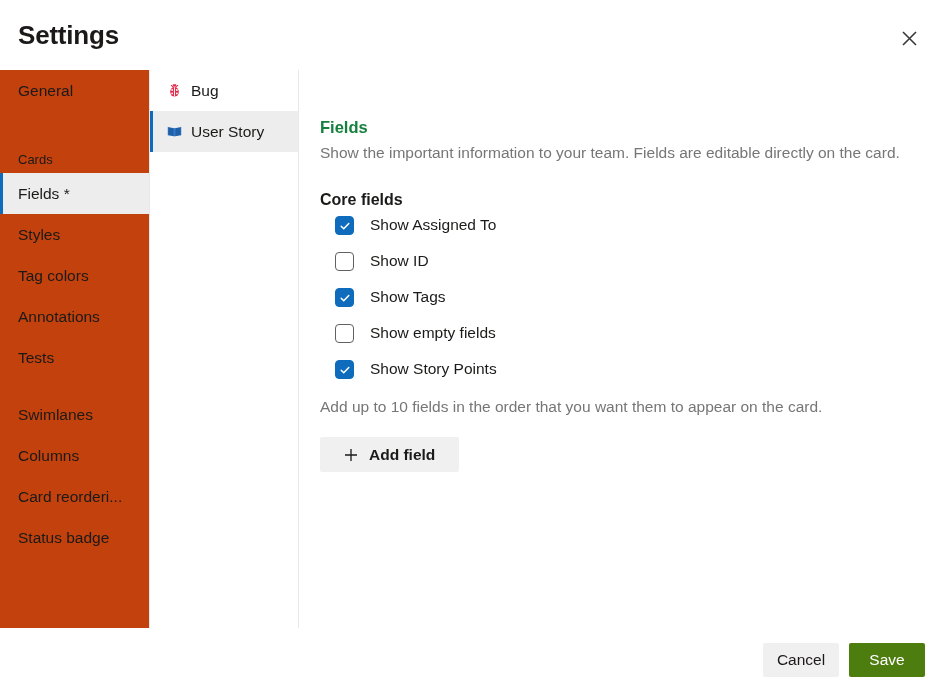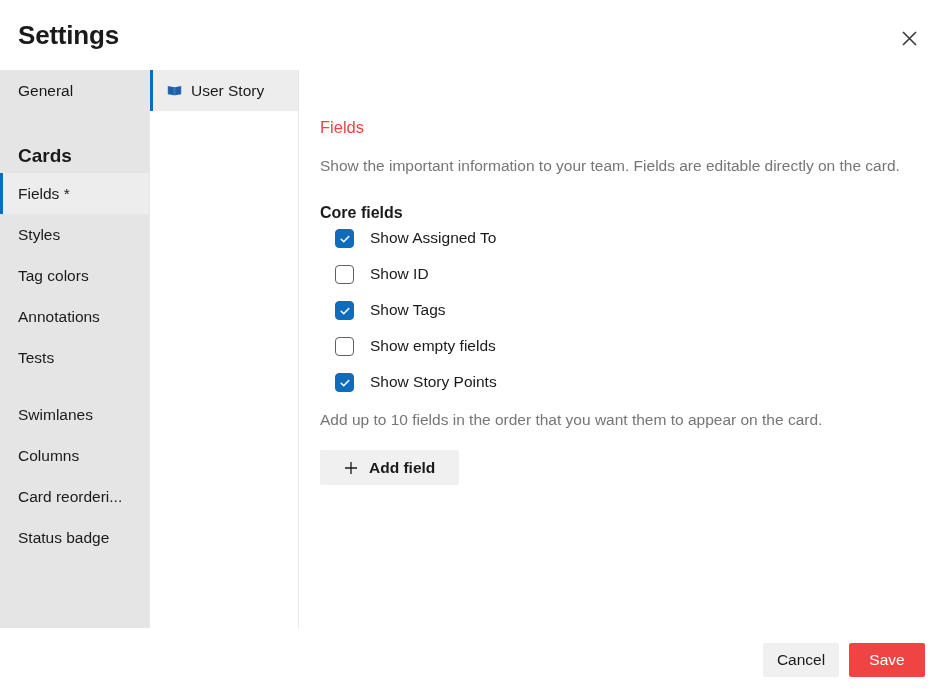--- a/index.html
+++ b/index.html
@@ -44,38 +44,38 @@
     padding: 0;
   }
   .close-btn svg { display: block; }
 
   
   .sidebar {
     position: absolute;
     left: 0; top: 70px;
     width: 150px;
     height: 558px;
-    background: #e5e5e5;
+    background: #c2410c;
     border-right: 1px solid #e8e8e8;
   }
   .side-row {
     position: relative;
     height: 41px;
     display: flex;
     align-items: center;
     padding-left: 18px;
     font-size: 15.5px;
     color: #1b1a19;
     cursor: pointer;
     white-space: nowrap;
     overflow: hidden;
   }
   .side-row.header {
-    font-weight: bold;
-    font-size: 19px;
+    font-weight: normal;
+    font-size: 13px;
     cursor: default;
     height: 46px;
     align-items: flex-end;
     padding-bottom: 6px;
   }
   .side-row.selected {
     background: #ededed;
   }
   .side-row.selected::before {
     content: "";
@@ -126,23 +126,23 @@
   
   .content {
     position: absolute;
     left: 299px; top: 70px;
     width: 648px;
     height: 558px;
     padding: 48px 30px 0 21px;
   }
   .sec-title {
     font-size: 16.5px;
-    font-weight: normal;
-    color: #ef4444;
-    margin: 0 0 18px 0;
+    font-weight: bold;
+    color: #15803d;
+    margin: 0 0 5px 0;
   }
   .sec-desc {
     font-size: 15.5px;
     color: #767676;
     line-height: 1.42;
     margin: 0;
     max-width: 590px;
   }
   .group-title {
     font-size: 16px;
@@ -219,21 +219,21 @@
     height: 34px;
     min-width: 76px;
     border: none;
     border-radius: 2px;
     font-size: 15.5px;
     cursor: pointer;
     padding: 0 8px;
     font-family: "Liberation Sans", sans-serif;
   }
   .btn-secondary { background: #f0f0f0; color: #1b1a19; }
-  .btn-primary   { background: #ef4444; color: #ffffff; }
+  .btn-primary   { background: #4d7c0f; color: #ffffff; }
 </style>
 </head>
 <body>
 
 <div id="dialog">
 
   <div class="dlg-header">
     <div class="dlg-title">Settings</div>
     <button class="close-btn" aria-label="Close">
       <span>
@@ -276,20 +276,35 @@
     </div>
     <div class="side-row">
       <span>Card reorderi...</span>
     </div>
     <div class="side-row">
       <span>Status badge</span>
     </div>
   </nav>
 
   <nav class="typenav">
+    <div class="type-row">
+      <span class="type-icon">
+        <svg width="15" height="15" viewBox="0 0 16 16">
+          <rect x="6.2" y="1.2" width="3.6" height="2.6" rx="0.6" fill="#e02b4b"></rect>
+          <path d="M4.6 2.6 L6.4 4.2 M11.4 2.6 L9.6 4.2" stroke="#e02b4b" stroke-width="1.1" fill="none" stroke-linecap="round"></path>
+          <ellipse cx="8" cy="9.4" rx="4.6" ry="5.1" fill="#e02b4b"></ellipse>
+          <rect x="7.45" y="4.6" width="1.1" height="9.6" fill="#ffffff" opacity="0.95"></rect>
+          <circle cx="5.5" cy="7.4" r="1.0" fill="#ffffff" opacity="0.95"></circle>
+          <circle cx="10.5" cy="7.4" r="1.0" fill="#ffffff" opacity="0.95"></circle>
+          <circle cx="5.5" cy="11.1" r="1.0" fill="#ffffff" opacity="0.95"></circle>
+          <circle cx="10.5" cy="11.1" r="1.0" fill="#ffffff" opacity="0.95"></circle>
+        </svg>
+      </span>
+      <span>Bug</span>
+    </div>
     <div class="type-row selected">
       <span class="type-icon">
         <svg width="15" height="15" viewBox="0 0 16 16">
           <path d="M1 3.2 L7.4 4.4 L7.4 13.1 L1 11.9 Z" fill="#1f5fa8"></path>
           <path d="M15 3.2 L8.6 4.4 L8.6 13.1 L15 11.9 Z" fill="#1f5fa8"></path>
           <rect x="7.4" y="4.2" width="1.2" height="9" fill="#2b7cd3"></rect>
           <path d="M0.6 3.0 L0.6 12.1 M15.4 3.0 L15.4 12.1" stroke="#b9d3ee" stroke-width="1.1" fill="none"></path>
         </svg>
       </span>
       <span>User Story</span>

